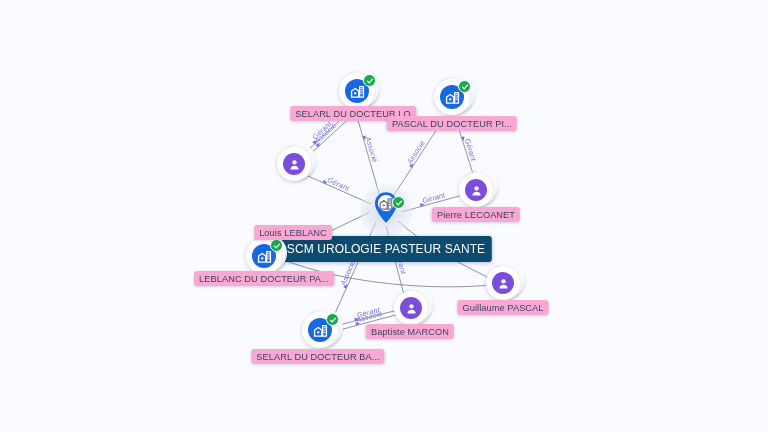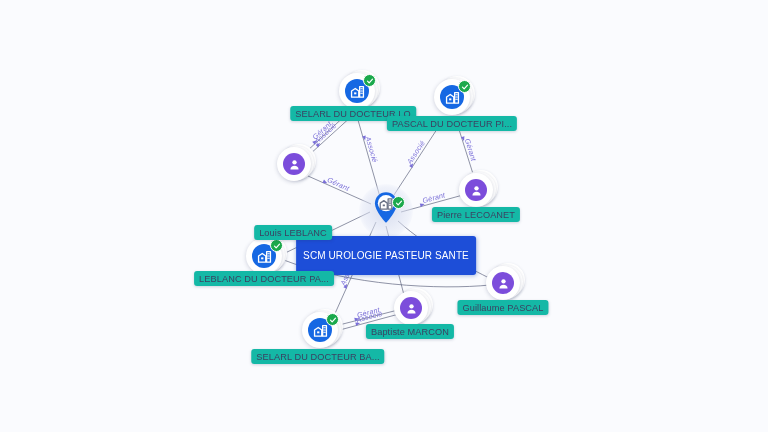--- a/index.html
+++ b/index.html
@@ -83,35 +83,35 @@
     border-radius: 50%;
     background: #1ba94c;
     border: 1.6px solid #ffffff;
     display: flex;
     align-items: center;
     justify-content: center;
     box-sizing: border-box;
   }
   .node-label {
     position: absolute;
-    background: #14b8a6;
+    background: #f9a8d4;
     color: #3b4262;
     font-size: 9.2px;
     letter-spacing: 0.1px;
     white-space: nowrap;
     padding: 2.5px 5px;
     border-radius: 3px;
     box-shadow: 0 1px 3px rgba(40,50,90,0.2);
     transform: translateX(-50%);
   }
   .node-label.selected {
-    background: #1d4ed8;
+    background: #0c4a6e;
     color: #ffffff;
-    font-size: 10px;
-    padding: 14px 7px;
+    font-size: 12px;
+    padding: 6px 7px;
     box-shadow: 0 1px 4px rgba(20,70,170,0.35);
   }
   .pin-halo {
     position: absolute;
     width: 54px;
     height: 54px;
     left: -27px;
     top: -27px;
     border-radius: 50%;
     background: radial-gradient(circle, rgba(210,216,236,0.85) 0%, rgba(225,230,245,0.45) 62%, rgba(250,251,254,0) 75%);

